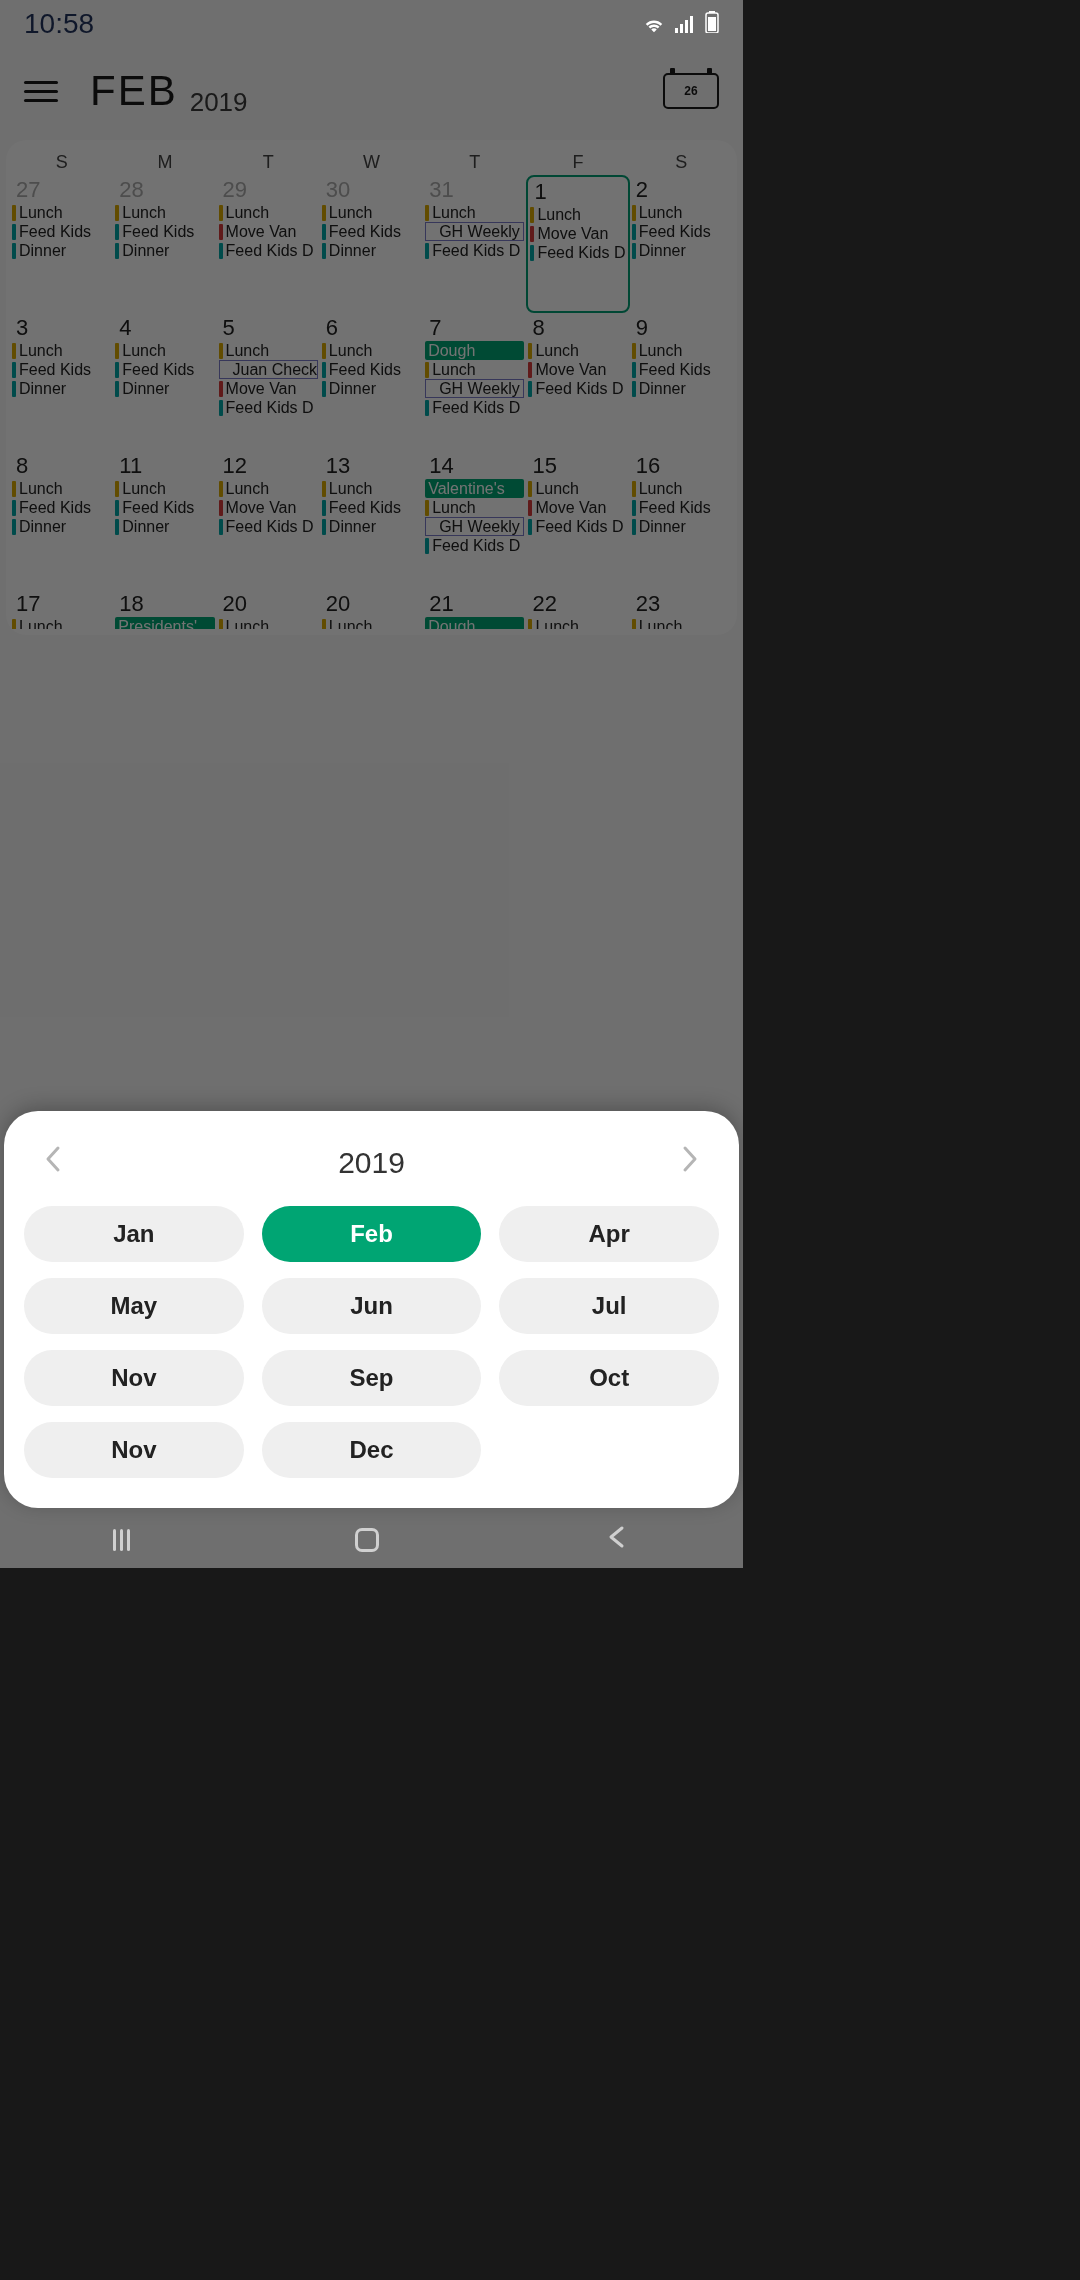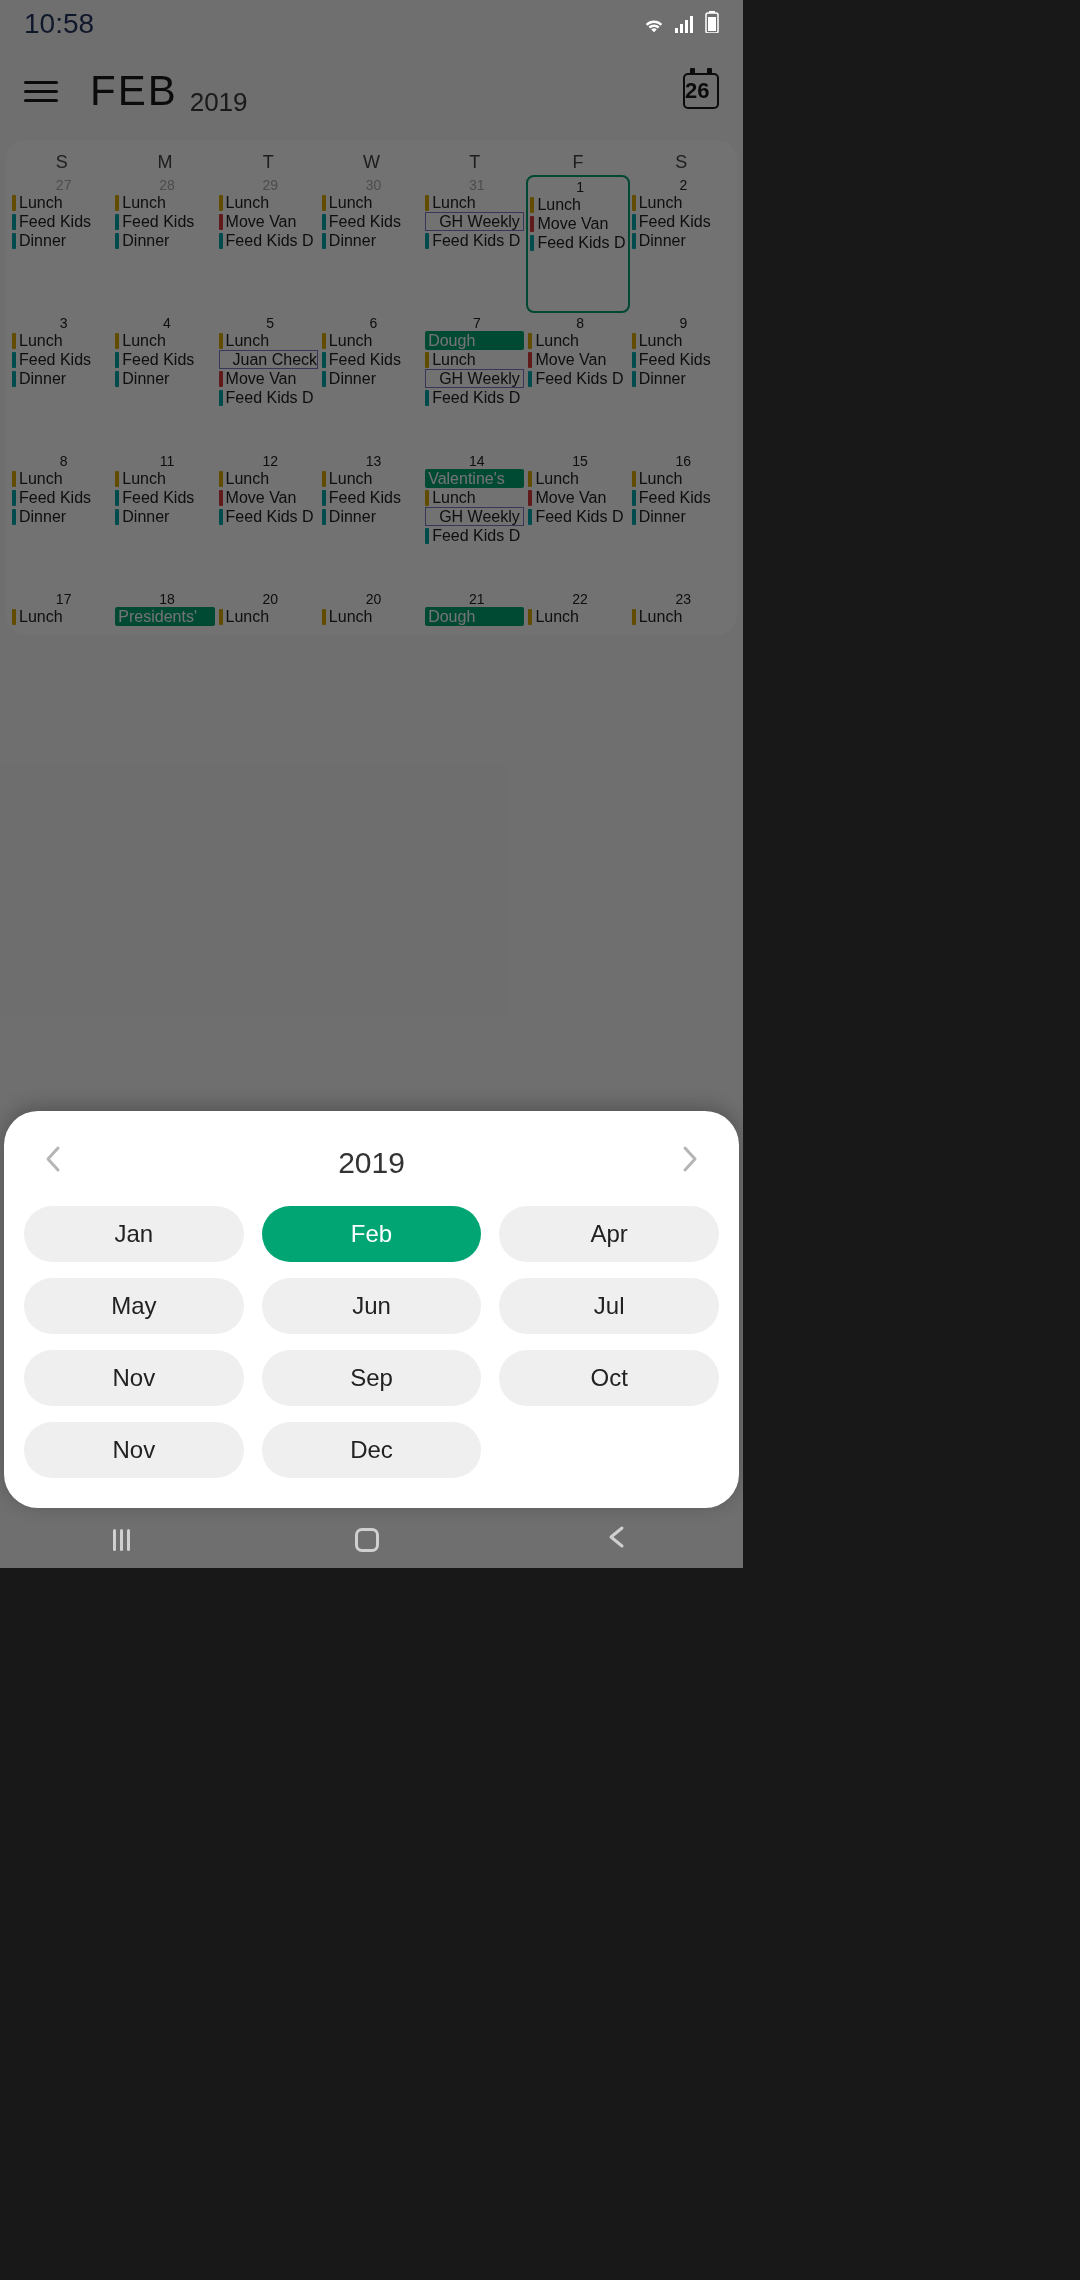--- a/index.html
+++ b/index.html
@@ -9,44 +9,44 @@
   
   .status-bar { position:absolute; top:0; left:0; right:0; height:48px; display:flex; align-items:center; justify-content:space-between; padding:0 24px; color:#0f172a; font-size:28px; z-index:10;}
   .status-right { display:flex; align-items:center; gap:10px;}
   .status-right svg { fill:#fff; }
   
   .app-header { position:absolute; top:60px; left:0; right:0; height:62px; display:flex; align-items:center; padding:0 24px; color:#1a1a1a;}
   .menu-icon { width:34px; display:flex; flex-direction:column; gap:6px;}
   .menu-icon span{ display:block; height:3px; background:#1a1a1a; border-radius:2px;}
   .title-month { font-size:42px; font-weight:400; letter-spacing:2px; margin-left:32px;}
   .title-year { font-size:26px; margin-left:12px; align-self:flex-end; padding-bottom:4px; color:#3a3a3a;}
-  .today-btn { margin-left:auto; width:36px; height:36px; border:2.5px solid #1a1a1a; border-radius:5px; position:relative; display:flex; align-items:center; font-size:22px; font-weight:600;}
+  .today-btn { margin-left:auto; width:56px; height:36px; border:2.5px solid #1a1a1a; border-radius:5px; position:relative; display:flex; align-items:center; justify-content:center; font-size:12px; font-weight:600;}
   .today-btn::before{ content:""; position:absolute; top:-7px; left:5px; width:5px; height:7px; background:#1a1a1a; border-radius:1px;}
   .today-btn::after{ content:""; position:absolute; top:-7px; right:5px; width:5px; height:7px; background:#1a1a1a; border-radius:1px;}
   
   .calendar { position:absolute; top:140px; left:6px; right:6px; background:#fcfcfc; border-radius:20px; padding:6px 4px;}
   .dow-row { display:grid; grid-template-columns:repeat(7,1fr); text-align:center; font-size:18px; color:#444; padding:6px 0 2px;}
   .weeks { }
   .week { display:grid; grid-template-columns:repeat(7,1fr); }
   .cell { height:138px; padding:2px 2px 0 2px; position:relative; overflow:hidden;}
-  .date-num { font-size:14px; color:#222; padding-left:4px;text-align:center;}
+  .date-num { font-size:22px; color:#222; padding-left:4px;}
   .date-num.out { color:#aaa;}
   .cell.selected { border:2px solid #009e73; border-radius:8px;}
   .evt { display:flex; align-items:center; font-size:16px; color:#222; height:19px; overflow:hidden; white-space:nowrap;}
   .evt .bar { width:4px; height:16px; border-radius:1px; margin-right:3px; flex:0 0 4px;}
   .evt.solid { background:#00a573; color:#fff; padding-left:3px; border-radius:2px;}
   .evt.box { border:1px solid #7a7ac8; padding-left:13px;}
   .c-yellow{background:#d9a800;} .c-teal{background:#00a7a7;} .c-red{background:#d63a3a;}
   
   .sheet { position:absolute; left:4px; right:4px; bottom:60px; background:#fff; border-radius:34px; z-index:20; padding:28px 20px 30px; box-shadow:0 -4px 20px rgba(0,0,0,0.25);}
   .year-row { display:flex; align-items:center; justify-content:space-between; padding:0 10px 20px;}
   .year-row .chev { color:#b5b5b5; font-size:30px; padding:6px 10px;}
   .year-row .year { font-size:30px; color:#333;}
   .month-grid { display:grid; grid-template-columns:repeat(3,1fr); gap:16px 18px; }
-  .month-btn { background:#efefef; border:none; border-radius:40px; height:56px; font-size:24px; color:#222; font-weight:400;}
+  .month-btn { background:#efefef; border:none; border-radius:40px; height:56px; font-size:24px; color:#222; font-weight:700;}
   .month-btn.sel { background:#00a573; color:#fff;}
   
   .navbar { position:absolute; bottom:0; left:0; right:0; height:56px; display:flex; align-items:center; justify-content:space-around; z-index:30;}
   .navbar div { color:#d0d0d0; font-size:26px;}
   .nav-recent{ display:flex; gap:4px;}
   .nav-recent span{ width:3px; height:22px; background:#d0d0d0; border-radius:2px;}
   .nav-home{ width:24px; height:24px; border:3px solid #d0d0d0; border-radius:7px;}
   .nav-back svg{ stroke:#d0d0d0;}
 </style>
 </head>

